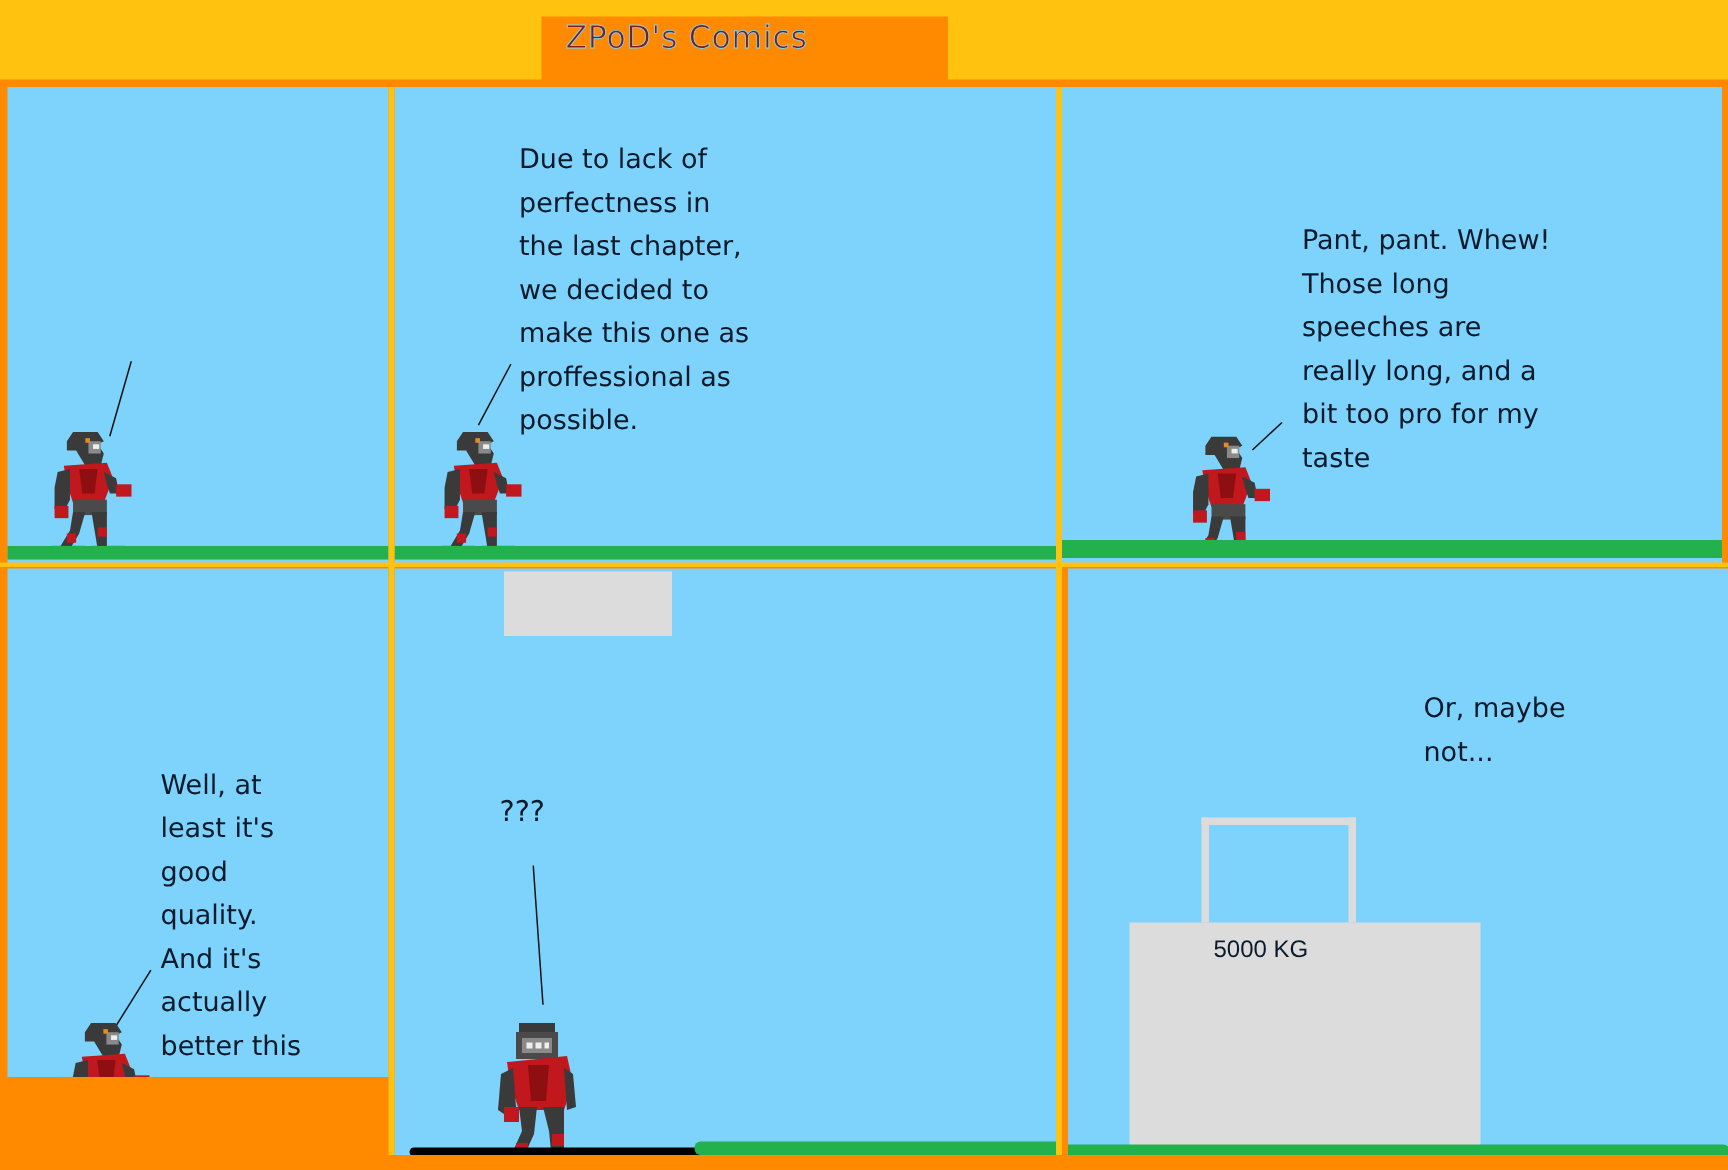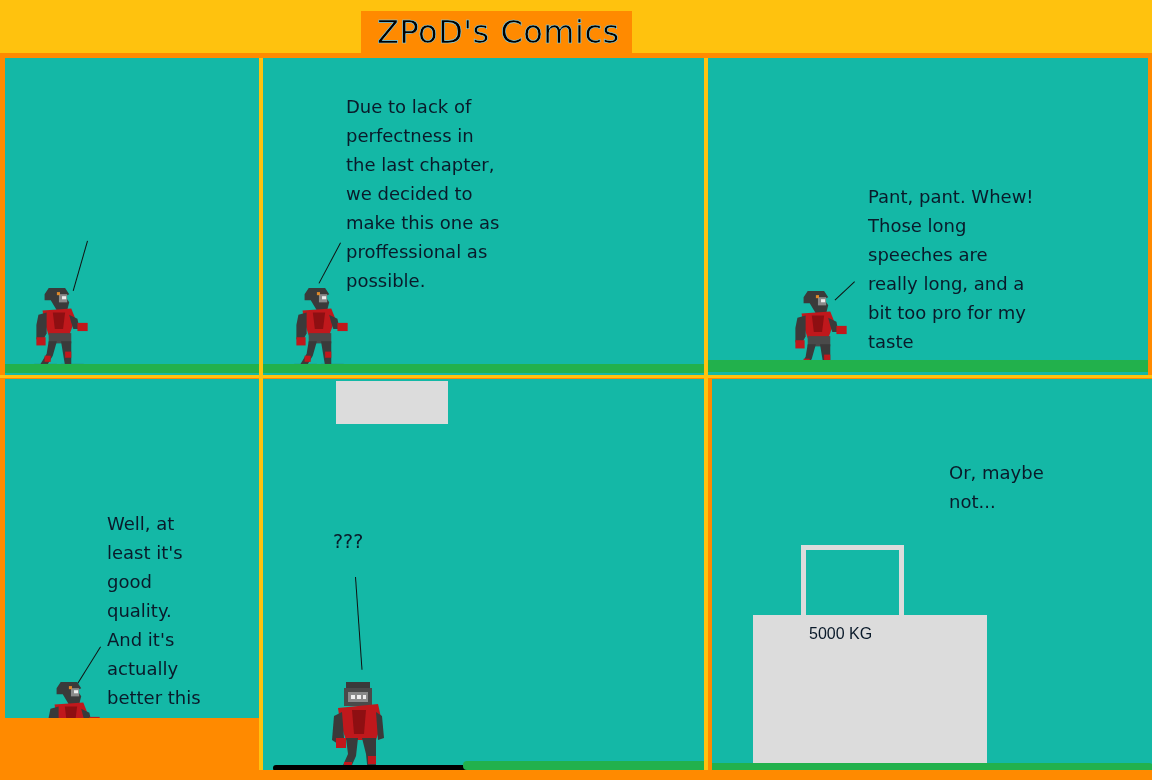--- a/index.html
+++ b/index.html
@@ -7,30 +7,30 @@
     width: 1152px; height: 780px; overflow: hidden; position: relative;
     background: #ffc20e;
     font-family: "DejaVu Sans", sans-serif;
   }
   .title-box {
     position: absolute; left: 361px; top: 11px; width: 271px; height: 45px;
     background: #ff8a00;
   }
   .title-text {
     position: absolute; left: 16px; top: 2px;
-    font-family: "DejaVu Sans", sans-serif; font-size: 32px;
-    color: #000000; letter-spacing: 0.5px;
+    font-family: "DejaVu Sans", sans-serif; font-size: 21px;
+    color: #7f1d1d; letter-spacing: 0.5px;
     -webkit-text-stroke: 0.6px #7fd6f2;
   }
   .frame {
     position: absolute; left: 0; top: 53px; width: 1152px; height: 727px;
     background: #ff8a00;
   }
   .panel {
-    position: absolute; background: #14b8a6; overflow: hidden;
+    position: absolute; background: #7dd3fc; overflow: hidden;
   }
   .vsep {
     position: absolute; width: 4px; background: #ffc20e;
   }
   .grass {
     position: absolute; height: 9px; background: #22b14c; border-radius: 4px;
   }
   .ystrip {
     position: absolute; height: 3px; background: #ffc20e;
   }
@@ -137,21 +137,21 @@
 proffessional as
 possible.</div>
   <div class="tail" style="left:78px; top:185px; width:46px; transform: rotate(118deg);"></div>
   <svg class="robot" width="56" height="80" viewBox="0 0 52 78" style="left:30px; top:230px;">
       <use href="#robot-side-sprite"></use>
     </svg>
   <div class="grass" style="left:-5px; top:306px; width:450px;"></div>
 </div>
 
 <div class="panel" style="left:708px; top:58px; width:440px; height:318px;">
-  <div class="speech" style="left:160px; top:88px;margin-top:36px;">Pant, pant. Whew!
+  <div class="speech" style="left:160px; top:88px;">Pant, pant. Whew!
 Those long
 speeches are
 really long, and a
 bit too pro for my
 taste</div>
   <div class="tail" style="left:147px; top:224px; width:27px; transform: rotate(137deg);"></div>
   <svg class="robot" width="56" height="80" viewBox="0 0 52 78" style="left:84px; top:233px;">
       <use href="#robot-side-sprite"></use>
     </svg>
   <div class="grass" style="left:-10px; top:302px; width:460px; height:12px;"></div>

